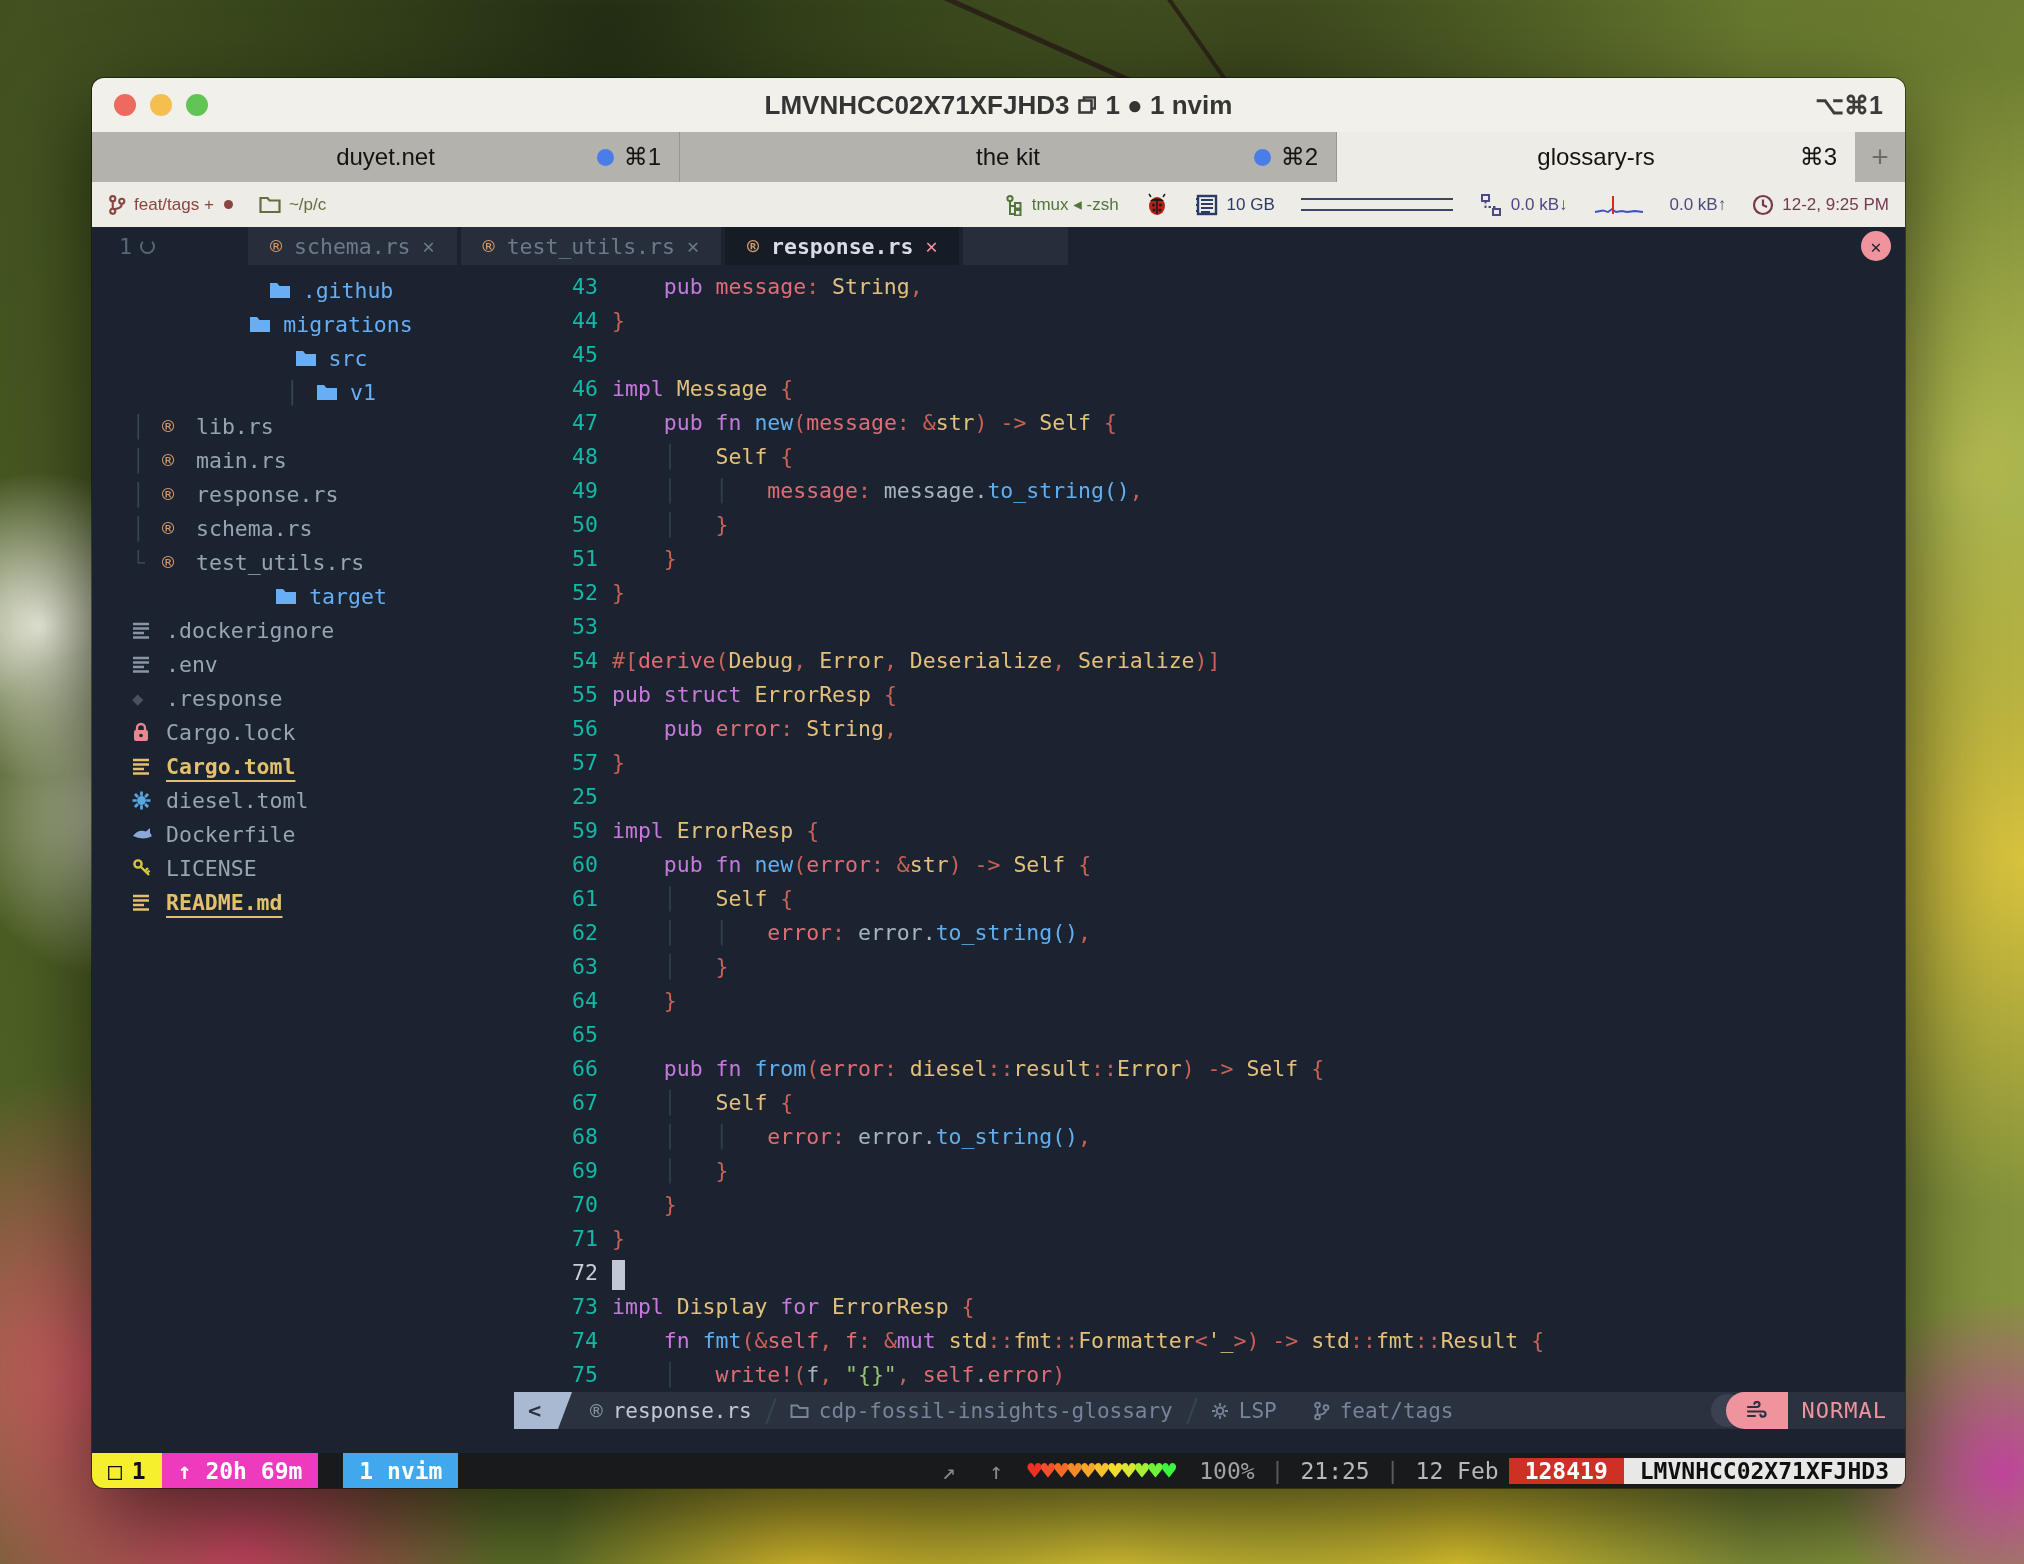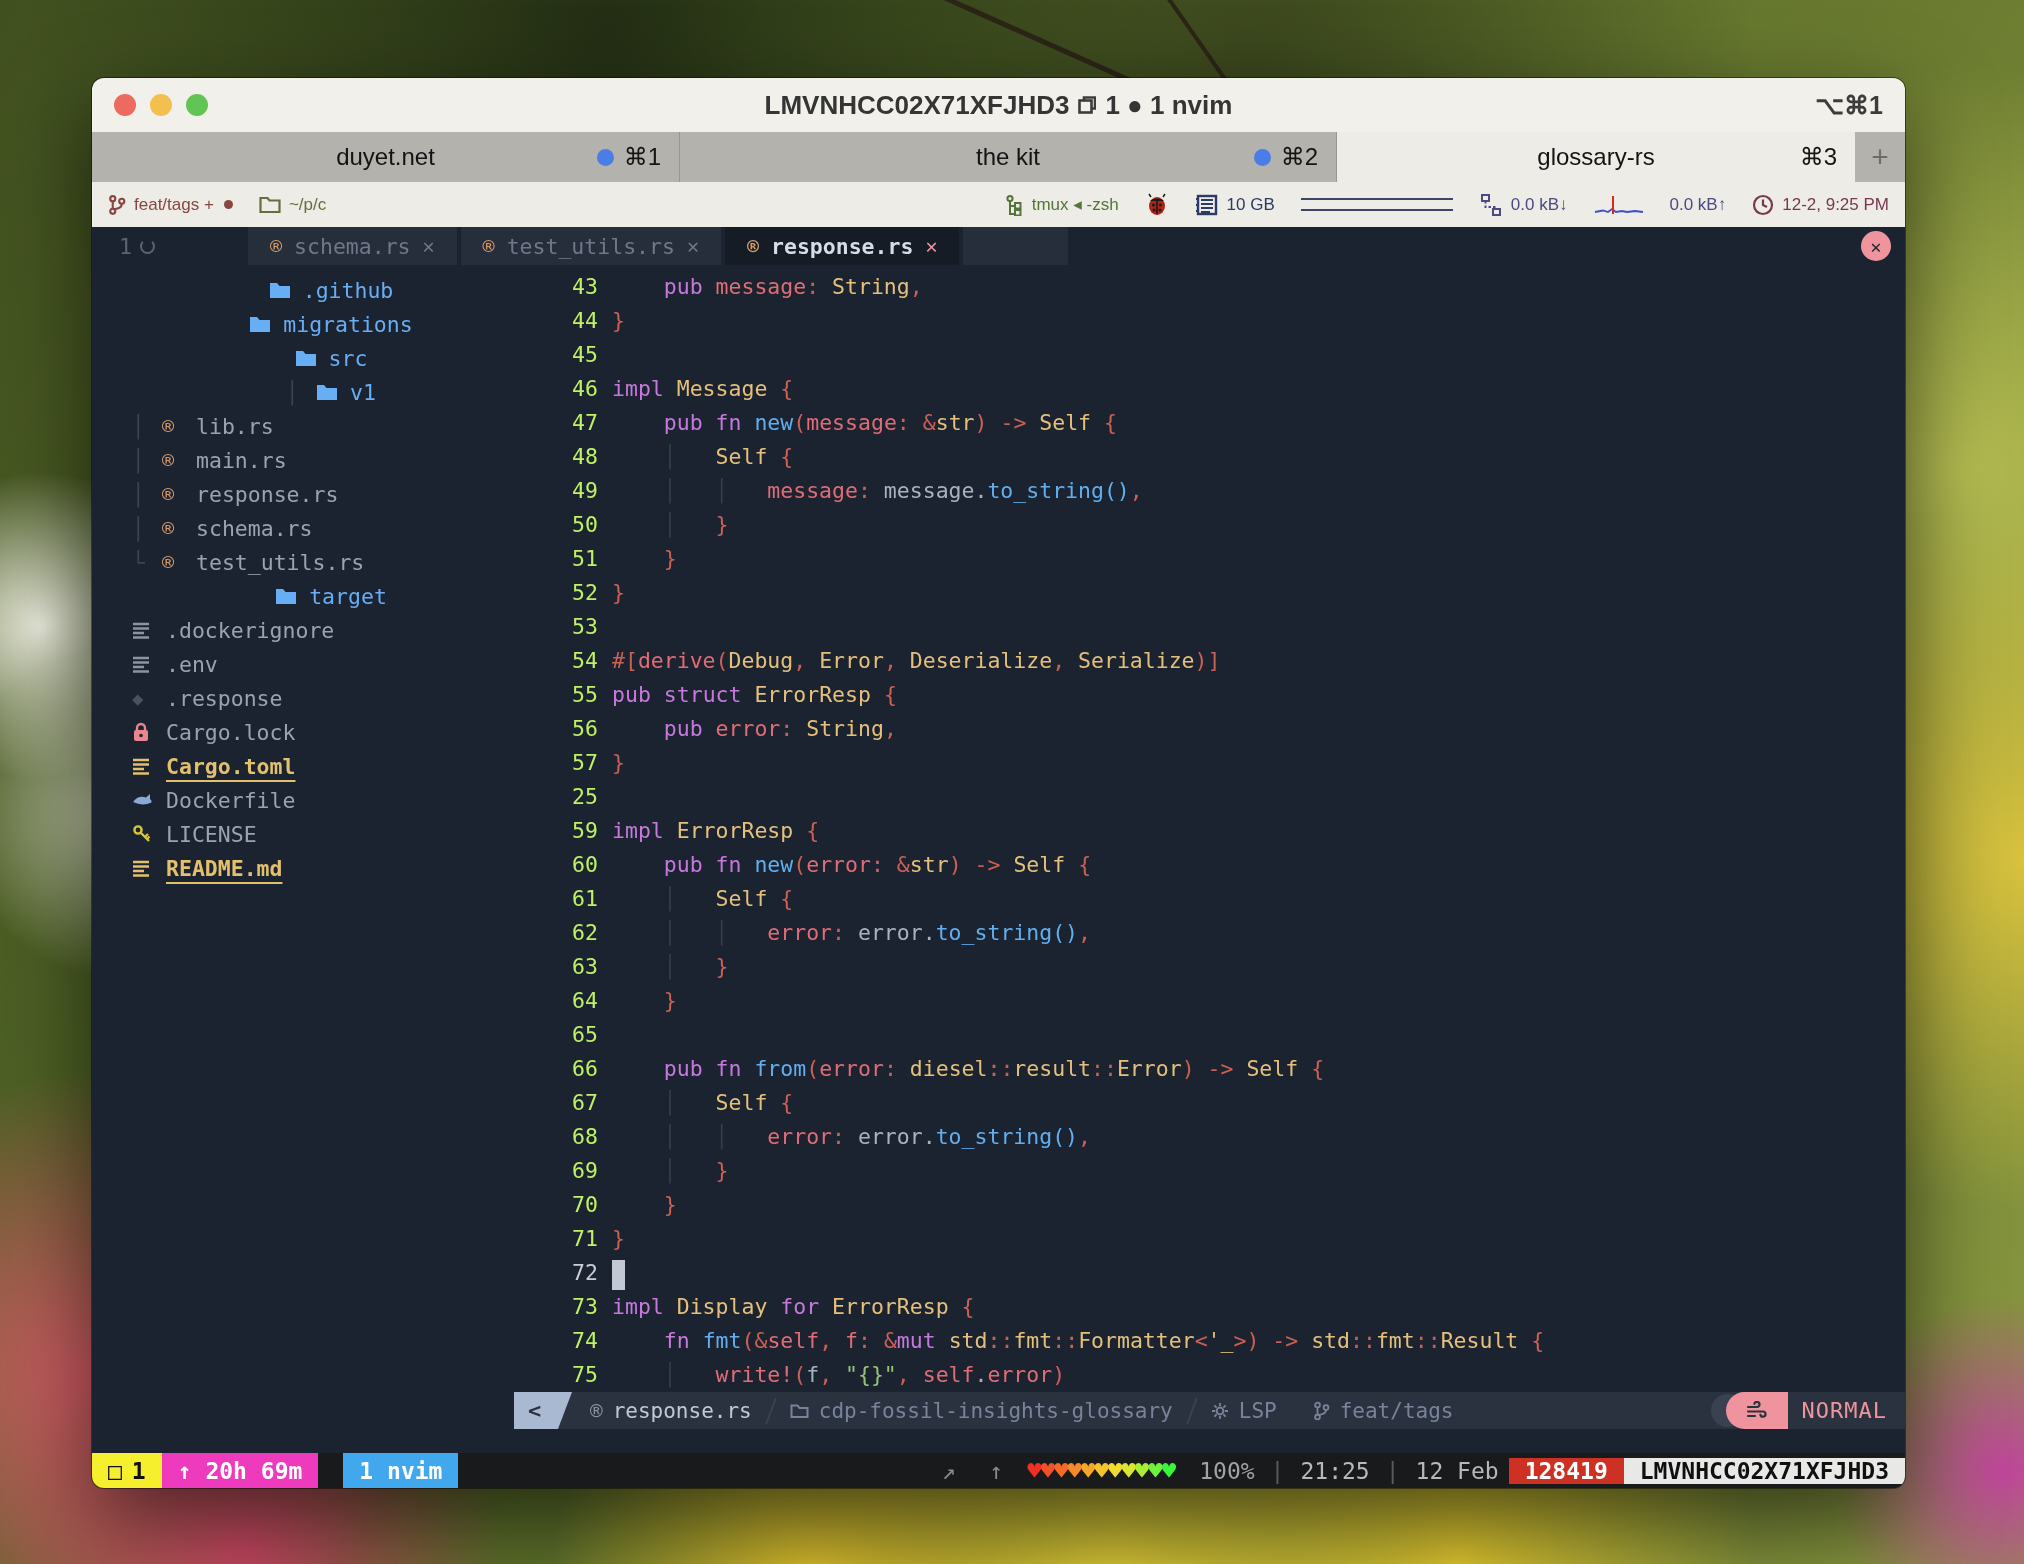--- a/index.html
+++ b/index.html
@@ -83,21 +83,21 @@
   .filetree { width:438px; flex:none; padding:8px 0 0 40px; font-size:21.5px; }
   .tree-row { height:34px; display:flex; align-items:center; white-space:pre; color:#99a3b2; }
   .tree-row .guide { color:#3a4352; width:30px; display:inline-block; }
   .tree-row .t-icon { width:34px; display:inline-flex; align-items:center; font-size:20px; }
   .tree-row .t-icon svg { display:block; }
   .tree-row.dir { color:#67aef5;justify-content:center; }
   .tree-row.modified { color:#e2c06c; font-weight:bold; text-decoration:underline; text-underline-offset:6px; }
 
   .editor { flex:1; padding-top:5px; overflow:hidden; position:relative; }
   .code-line { height:34px; display:flex; white-space:pre; font-size:21.5px; line-height:34px; }
-  .line-num { width:68px; text-align:right; color:#bef264; flex:none; }
+  .line-num { width:68px; text-align:right; color:#14b8a6; flex:none; }
   .line-num.current { color:#c8cdd6; }
   .line-text { padding-left:14px; }
   .cursor { display:inline-block; width:13px; height:30px; background:#c3c9d4; vertical-align:middle; margin-top:2px; }
 
   
   .statusrow { height:37px; flex:none; display:flex; }
   .statusrow .tree-gap { width:422px; flex:none; }
   .statusline { flex:1; background:#2a3240; display:flex; align-items:center; font-size:21px; color:#79839a; }
   .sl-back { background:#a9b9d2; color:#2a3240; font-weight:bold; width:58px; height:100%; display:flex; align-items:center; padding-left:14px; clip-path:polygon(0 0, 100% 0, calc(100% - 14px) 100%, 0 100%); flex:none; font-size:22px; }
   .sl-seg { display:flex; align-items:center; gap:10px; padding:0 18px; white-space:nowrap; }
@@ -325,20 +325,24 @@
               </svg></span><span>.env</span></div>
           <div class="tree-row file"><span class="t-icon"><span style="color:#4a525f;font-size:19px">◆</span></span><span>.response</span></div>
           <div class="tree-row file"><span class="t-icon"><svg width="18" height="20" viewBox="0 0 18 20">
                 <rect x="2" y="8" width="14" height="11" rx="2" fill="#e8878f"></rect>
                 <path d="M5 8 V6 a4 4 0 0 1 8 0 v2" fill="none" stroke="#e8878f" stroke-width="2.4"></path>
                 <circle cx="9" cy="13.5" r="1.8" fill="#1c2330"></circle>
               </svg></span><span>Cargo.lock</span></div>
           <div class="tree-row modified"><span class="t-icon"><svg width="18" height="18" viewBox="0 0 18 18">
                 <path d="M1 3h16M1 7.5h16M1 12h11M1 16.5h16" stroke="#e2c06c" stroke-width="2.4"></path>
               </svg></span><span>Cargo.toml</span></div>
+          <div class="tree-row file"><span class="t-icon"><svg width="19" height="19" viewBox="0 0 18 18">
+                <circle cx="9" cy="9" r="4.2" fill="#58a8e0"></circle>
+                <path d="M9 0.5v4M9 13.5v4M0.5 9h4M13.5 9h4M2.8 2.8l2.8 2.8M12.4 12.4l2.8 2.8M15.2 2.8l-2.8 2.8M5.6 12.4l-2.8 2.8" stroke="#58a8e0" stroke-width="2.6"></path>
+              </svg></span><span>diesel.toml</span></div>
           <div class="tree-row file"><span class="t-icon"><svg width="22" height="16" viewBox="0 0 22 16">
                 <path d="M1 10 q5 -7 13 -4.5 l4 -3.5 v5 q2 1 1.5 3.5 q-9 4 -18.5 -0.5 z" fill="#8aa8d8"></path>
               </svg></span><span>Dockerfile</span></div>
           <div class="tree-row file"><span class="t-icon"><svg width="20" height="20" viewBox="0 0 20 20">
                 <circle cx="6" cy="6" r="3.6" fill="none" stroke="#d8c53a" stroke-width="2.4"></circle>
                 <path d="M8.5 8.5 L17 17 M13 13 l3 -3 M15 15 l2.5 -2.5" fill="none" stroke="#d8c53a" stroke-width="2.4"></path>
               </svg></span><span>LICENSE</span></div>
           <div class="tree-row modified"><span class="t-icon"><svg width="18" height="18" viewBox="0 0 18 18">
                 <path d="M1 3h16M1 7.5h16M1 12h11M1 16.5h16" stroke="#e2c06c" stroke-width="2.4"></path>
               </svg></span><span>README.md</span></div>

